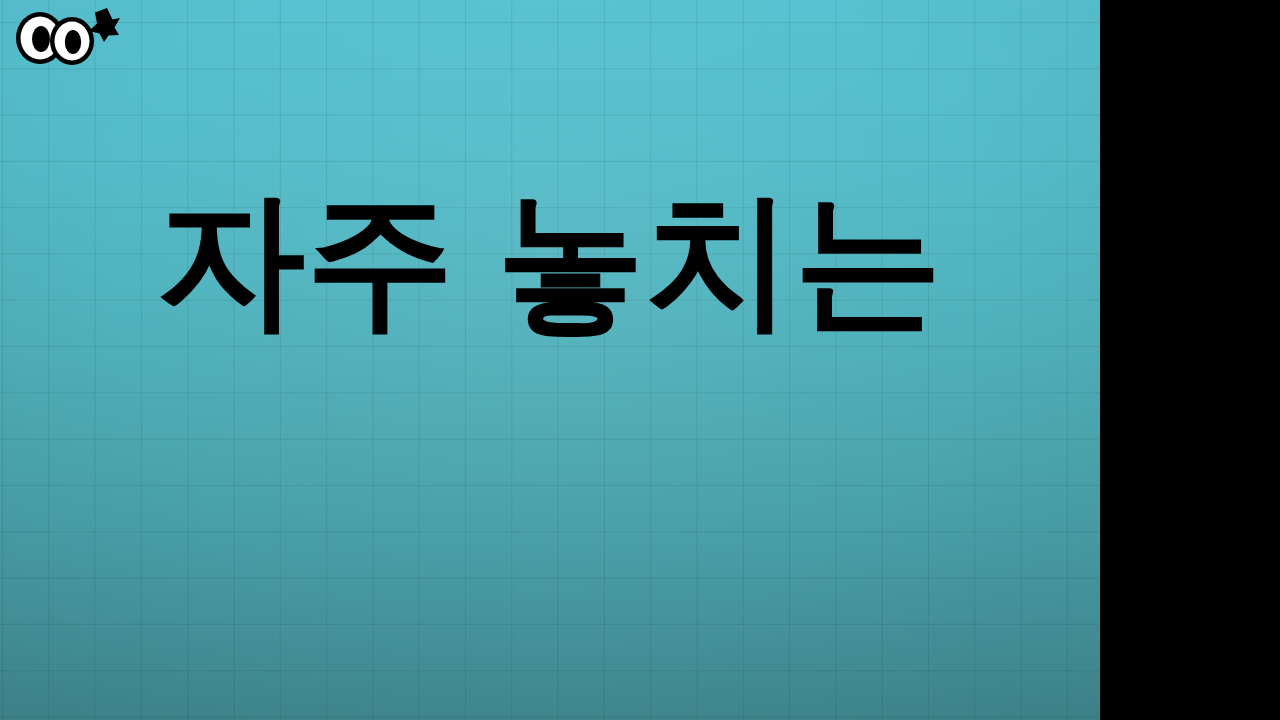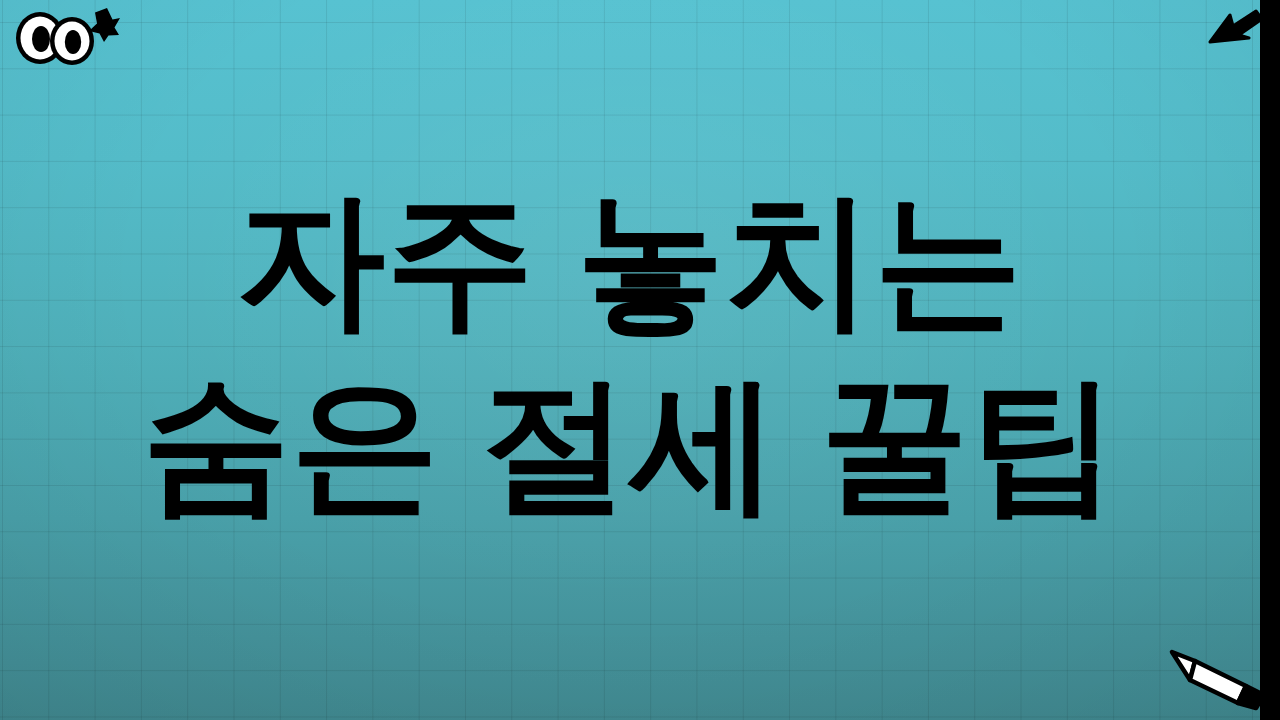--- a/index.html
+++ b/index.html
@@ -3,21 +3,21 @@
 <meta charset="utf-8">
 <title>자주 놓치는 숨은 절세 꿀팁</title>
 <style>
   html, body {
     margin: 0;
     padding: 0;
     background: #000;
   }
   #slide {
     position: relative;
-    width: 1260px;
+    width: 1100px;
     height: 720px;
     overflow: hidden;
     font-family: "Liberation Sans", "DejaVu Sans", sans-serif;
     background-color: #55c0cf;
   }
 
   
   .bg-gradient {
     position: absolute;
     inset: 0;
@@ -126,16 +126,15 @@
       <g stroke="#000000" stroke-width="4.5" stroke-linejoin="round">
         <path d="M4 6 L27 15 L22 34 Z" fill="#ffffff"></path>
         <path d="M27 15 L78 40 L70 57 L22 34 Z" fill="#ffffff"></path>
         <path d="M78 40 L96 49 L88 62 L70 57 Z" fill="#000000"></path>
       </g>
     </svg>
   </div>
 
   <div class="title-block">
     <span class="title-line">자주 놓치는</span>
-    <span class="title-line">숨은 절세 꿀팁</span>
   </div>
 
 </div>
 
 </body></html>

